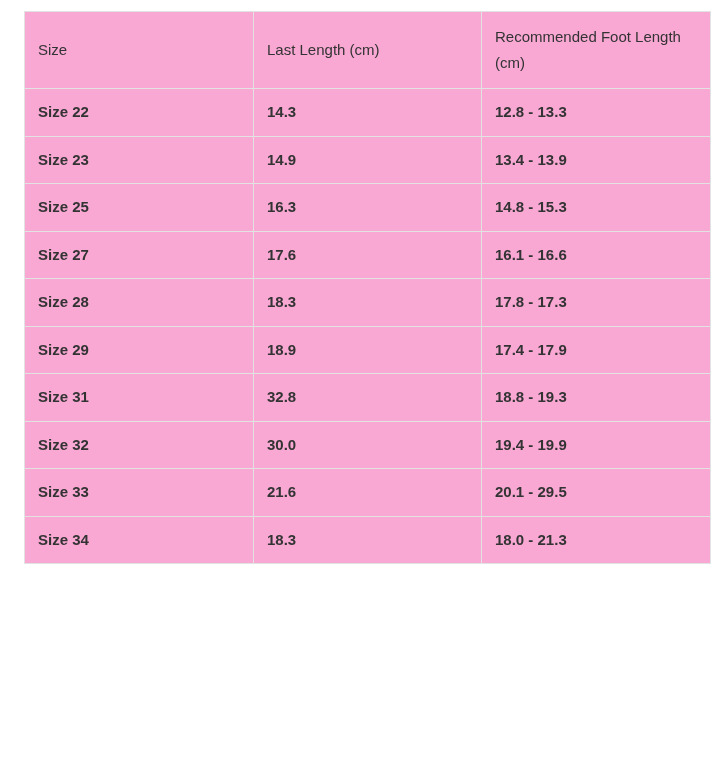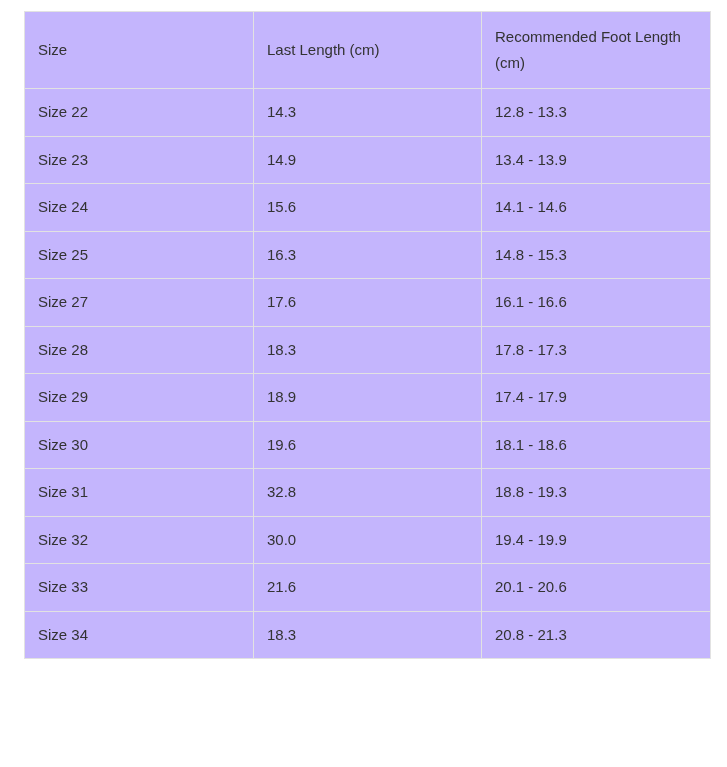--- a/index.html
+++ b/index.html
@@ -24,35 +24,35 @@
   .size-table-wrap {
     position: absolute;
     left: 24px;
     top: 11px;
     width: 686px;
   }
   table.size-table {
     border-collapse: collapse;
     table-layout: fixed;
     width: 686px;
-    background: #c4b5fd;
+    background: #f9a8d4;
   }
   table.size-table col.c1 { width: 229px; }
   table.size-table col.c2 { width: 228px; }
   table.size-table col.c3 { width: 229px; }
 
   table.size-table th,
   table.size-table td {
     border: 1px solid #e2e2e2;
     padding: 0 13px;
     text-align: left;
     vertical-align: middle;
     color: #333333;
     font-size: 15px;
-    font-weight: normal;
+    font-weight: bold;
     line-height: 26px;
     font-family: "Liberation Sans", sans-serif;
     box-sizing: border-box;
   }
   table.size-table thead th {
     height: 77px;
     color: #333333;
     font-weight: normal;
     vertical-align: middle;
   }
@@ -93,65 +93,55 @@
             <td>Size 22</td>
             <td>14.3</td>
             <td>12.8 - 13.3</td>
           </tr>
           <tr>
             <td>Size 23</td>
             <td>14.9</td>
             <td>13.4 - 13.9</td>
           </tr>
           <tr>
-            <td>Size 24</td>
-            <td>15.6</td>
-            <td>14.1 - 14.6</td>
-          </tr>
-          <tr>
             <td>Size 25</td>
             <td>16.3</td>
             <td>14.8 - 15.3</td>
           </tr>
           <tr>
             <td>Size 27</td>
             <td>17.6</td>
             <td>16.1 - 16.6</td>
           </tr>
           <tr>
             <td>Size 28</td>
             <td>18.3</td>
             <td>17.8 - 17.3</td>
           </tr>
           <tr>
             <td>Size 29</td>
             <td>18.9</td>
             <td>17.4 - 17.9</td>
           </tr>
           <tr>
-            <td>Size 30</td>
-            <td>19.6</td>
-            <td>18.1 - 18.6</td>
-          </tr>
-          <tr>
             <td>Size 31</td>
             <td>32.8</td>
             <td>18.8 - 19.3</td>
           </tr>
           <tr>
             <td>Size 32</td>
             <td>30.0</td>
             <td>19.4 - 19.9</td>
           </tr>
           <tr>
             <td>Size 33</td>
             <td>21.6</td>
-            <td>20.1 - 20.6</td>
+            <td>20.1 - 29.5</td>
           </tr>
           <tr>
             <td>Size 34</td>
             <td>18.3</td>
-            <td>20.8 - 21.3</td>
+            <td>18.0 - 21.3</td>
           </tr>
         </tbody>
     </table>
   </div>
 </div>
 
 </body></html>

